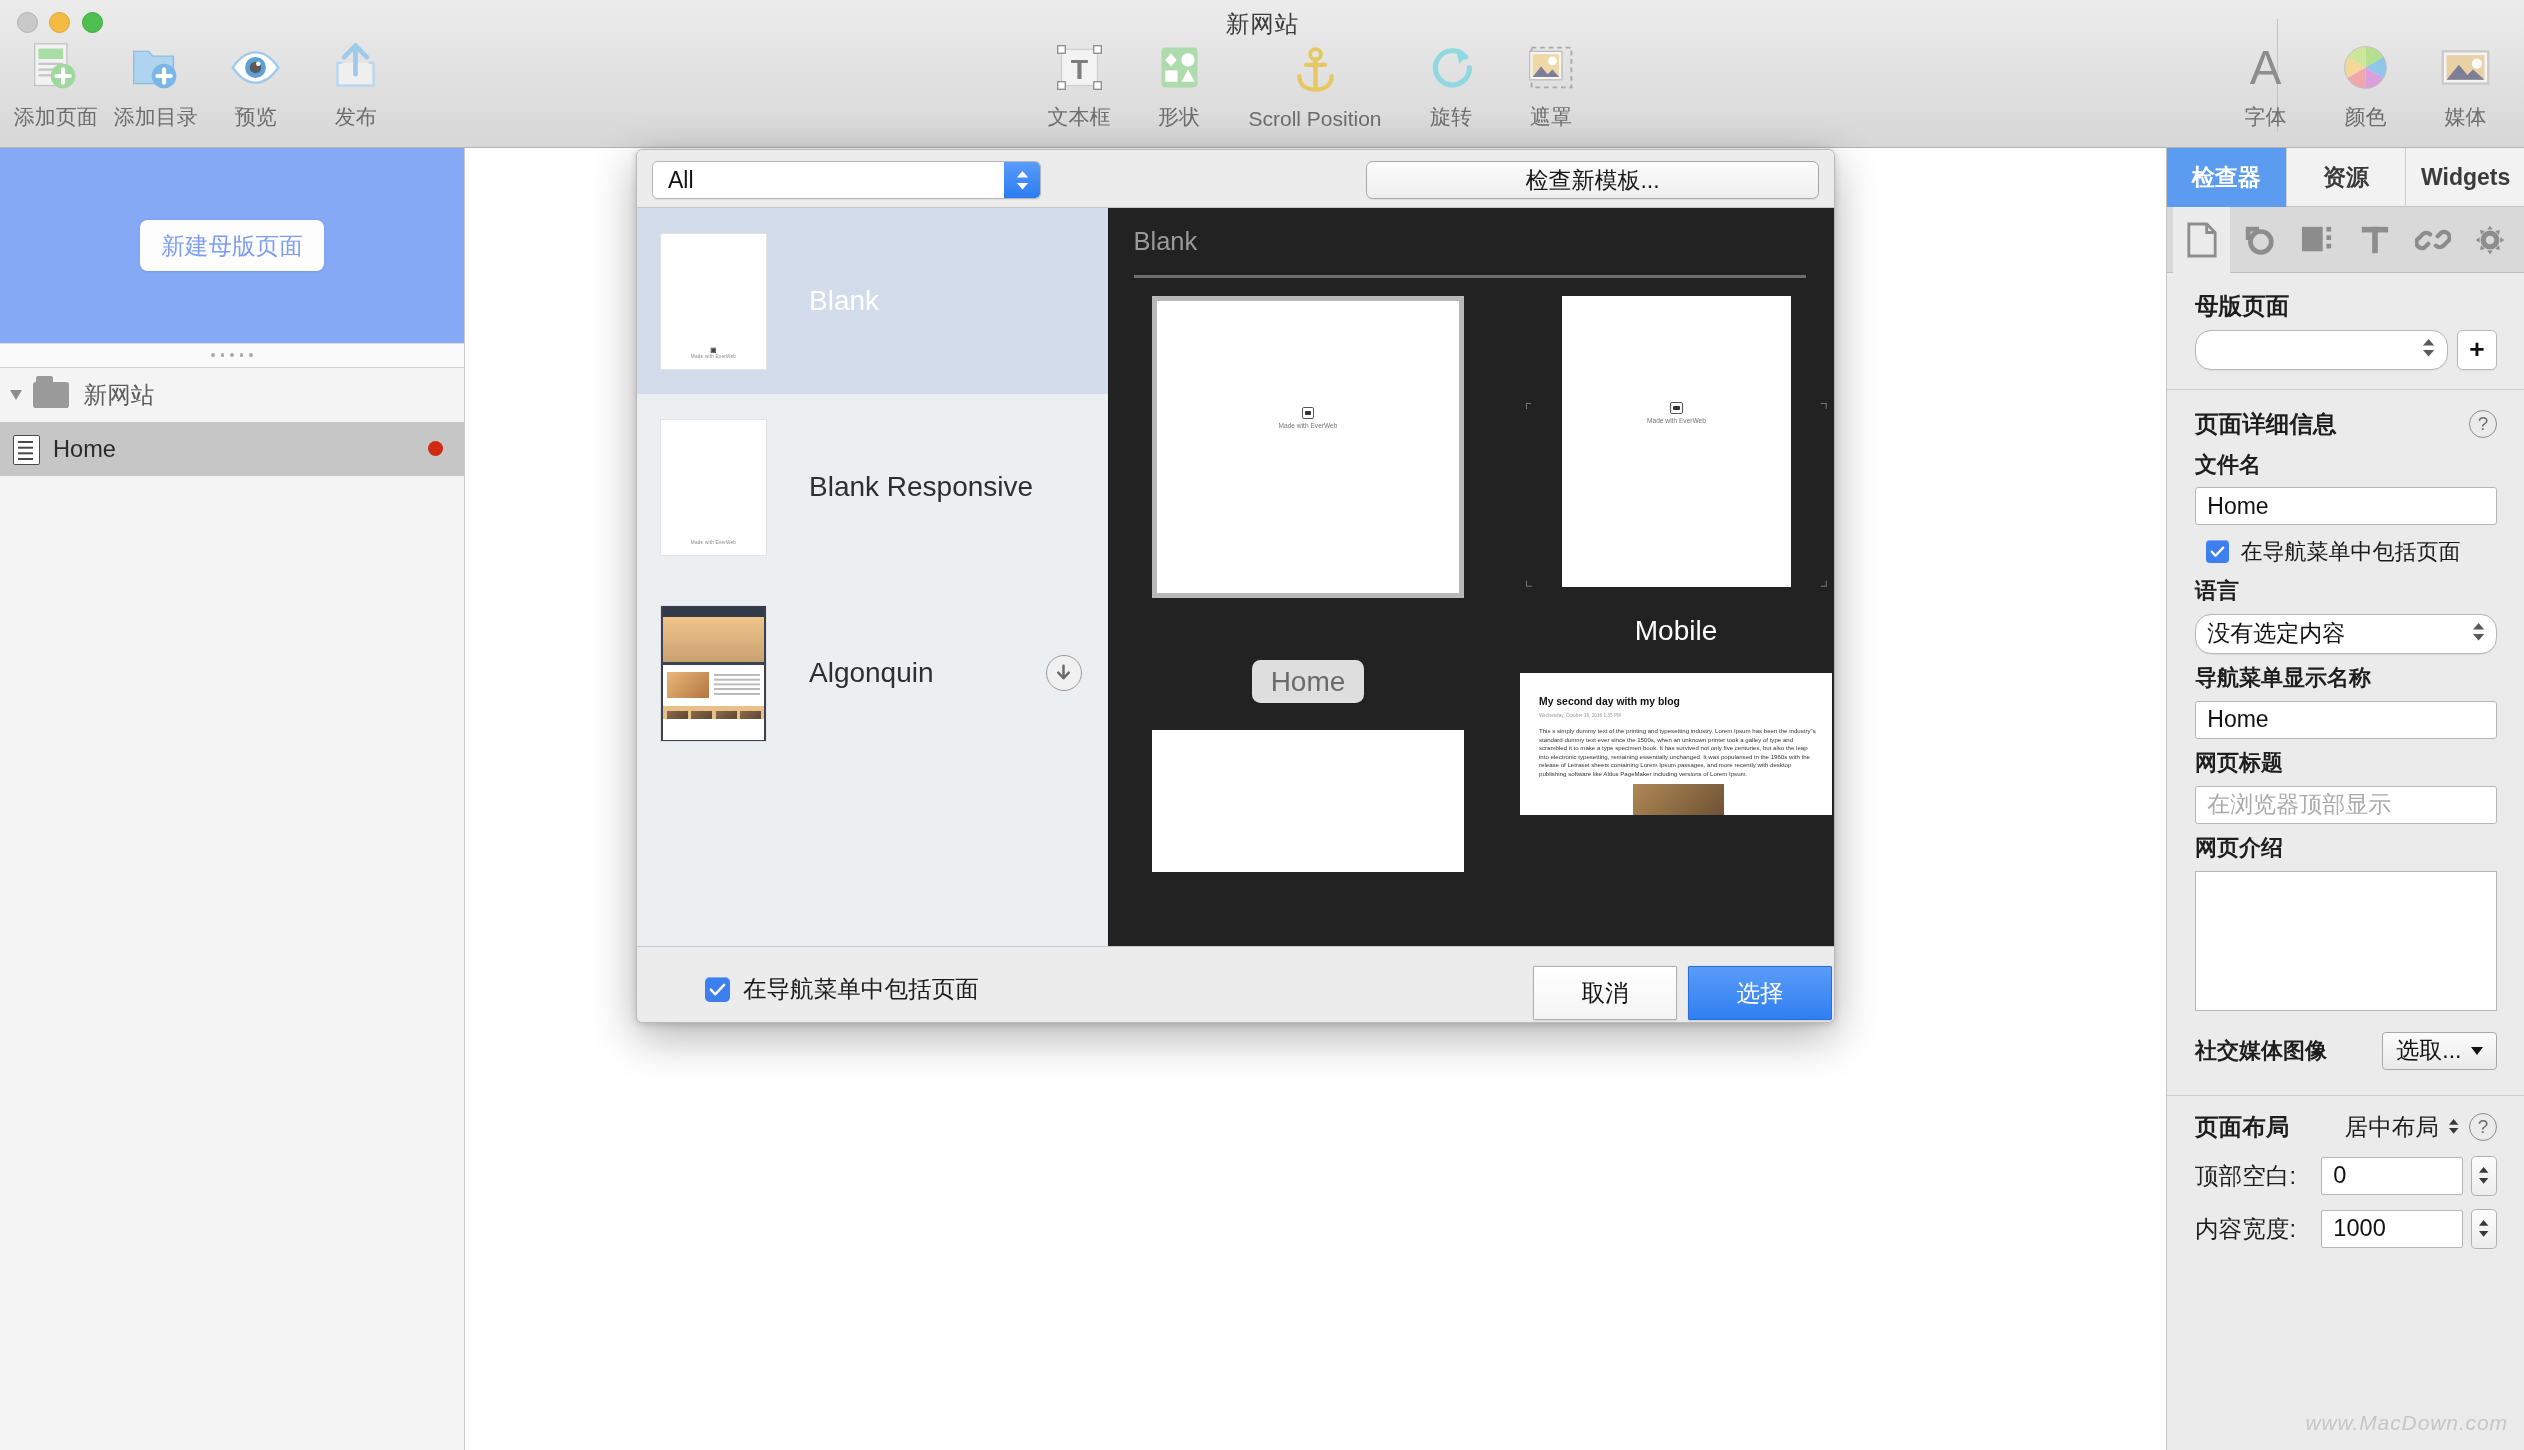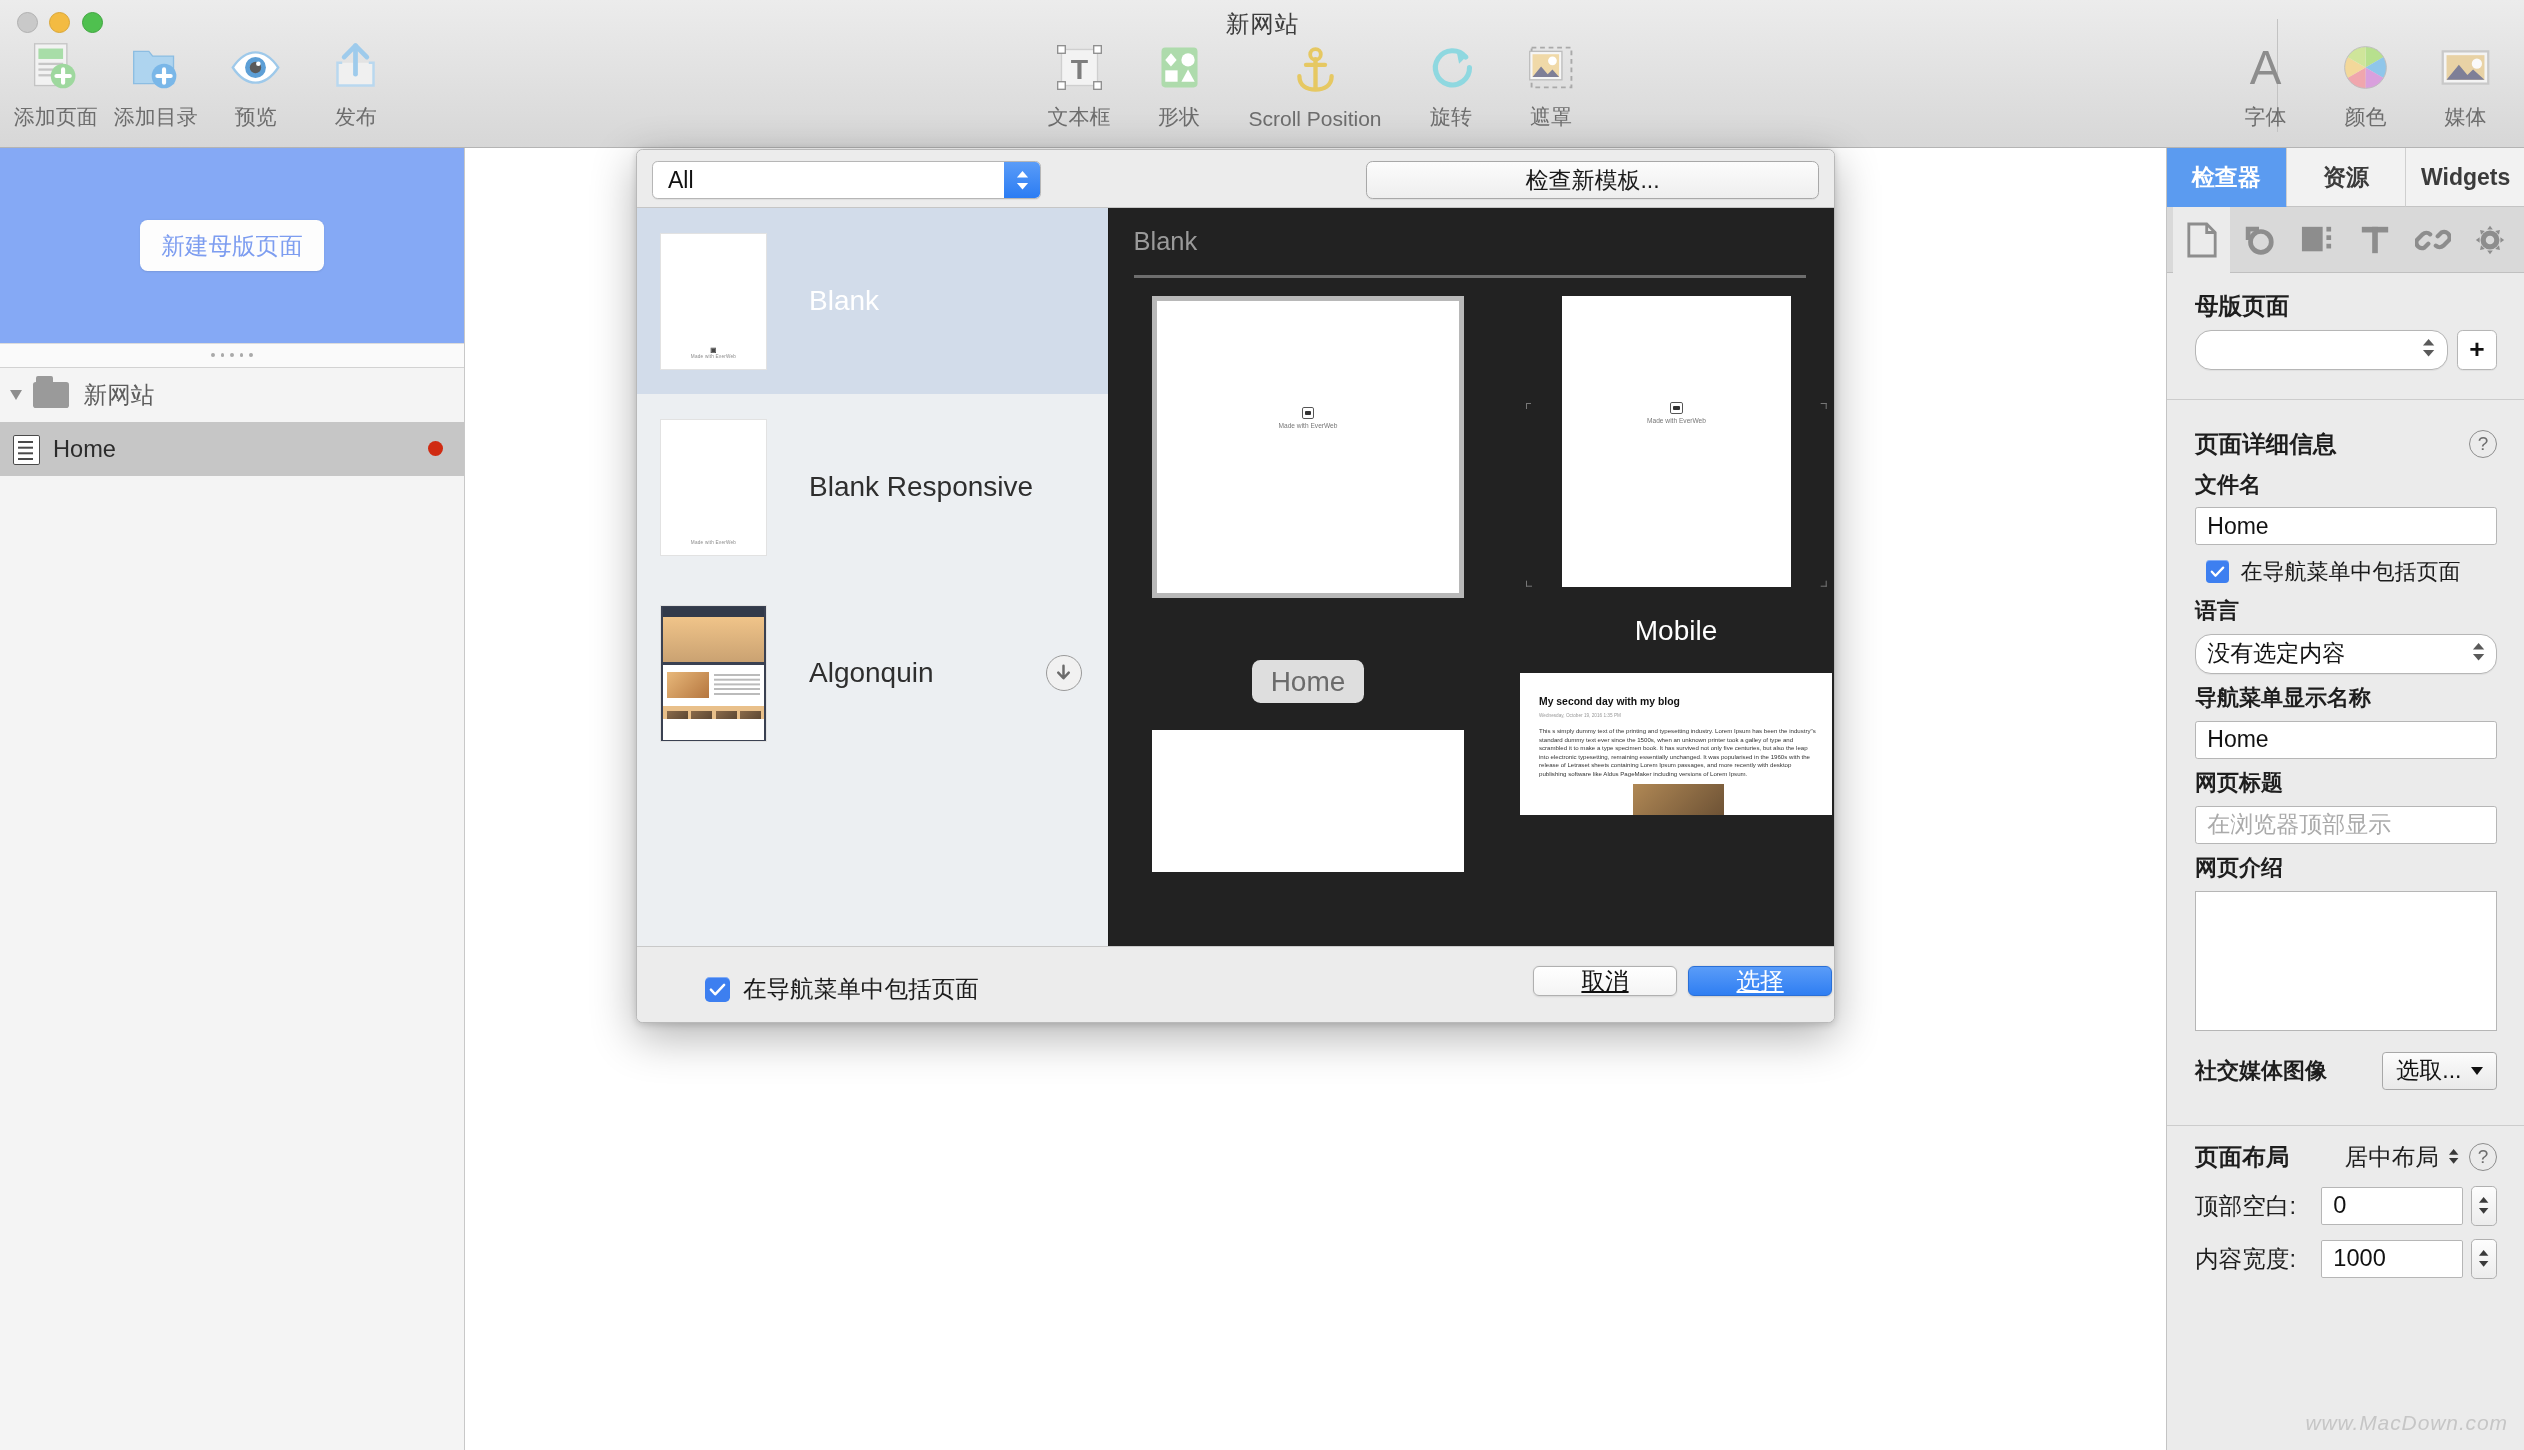--- a/index.html
+++ b/index.html
@@ -256,24 +256,23 @@
     position:absolute; left:55px; top:26.4px; display:flex; align-items:center;
   }
   .ckbox{
     width:24.5px; height:24.5px; background:#3d7ff0; border-radius:4.7px;
     display:flex; align-items:center; justify-content:center; flex:none;
     box-shadow:inset 0 0.9px 0 rgba(255,255,255,.35);
   }
   .ckbox svg{ display:block; }
   .ck span{ margin-left:13.2px; font-size:23.6px; color:#1b1b1b; }
   .btn{
-    position:absolute; top:19px; height:30px; border-radius:6px;
+    position:absolute; top:19px; height:54px; border-radius:1px;
     display:flex; align-items:center; justify-content:center;
     font-size:23.6px;
-    text-decoration:underline;
   }
   .btn.cancel{
     right:157px; width:144px; background:linear-gradient(to bottom,#ffffff,#f4f4f4);
     border:0.9px solid #b0b0b0; color:#111;
     box-shadow:0 0.9px 1.9px rgba(0,0,0,.10);
   }
   .btn.choose{
     right:1.9px; width:144px; background:linear-gradient(to bottom,#5a9cf8,#2f7ef2);
     border:0.9px solid #2a6fd6; color:#ffffff;
     box-shadow:0 0.9px 1.9px rgba(0,0,0,.15);
@@ -296,21 +295,21 @@
   .icon-row{
     display:flex; height:66px; align-items:center;
     background:#d9d9d9; border-bottom:0.9px solid #c0c0c0;
     padding:0 5.7px;
   }
   .iic{
     width:58px; height:66px; display:flex; align-items:center; justify-content:center;
   }
   .iic.active{ background:#ebebeb; }
 
-  .sec{ padding:12px 28px; }
+  .sec{ padding:2px 28px; }
   .sec-t{ font-size:23.6px; color:#1e1e1e; font-weight:bold; }
   .lbl{ font-size:22px; color:#1e1e1e; font-weight:bold; margin-top:9.4px;}
   .fld{
     height:38px; background:#fff; border:0.9px solid #b6b6b6; border-radius:2.8px;
     display:flex; align-items:center; padding-left:11.3px; font-size:23px; color:#111;
     margin-top:7.6px;
   }
   .fld.ph{ color:#aaa; }
   .sel-fld{
     height:40px; background:#fff; border:0.9px solid #b6b6b6; border-radius:16px;

